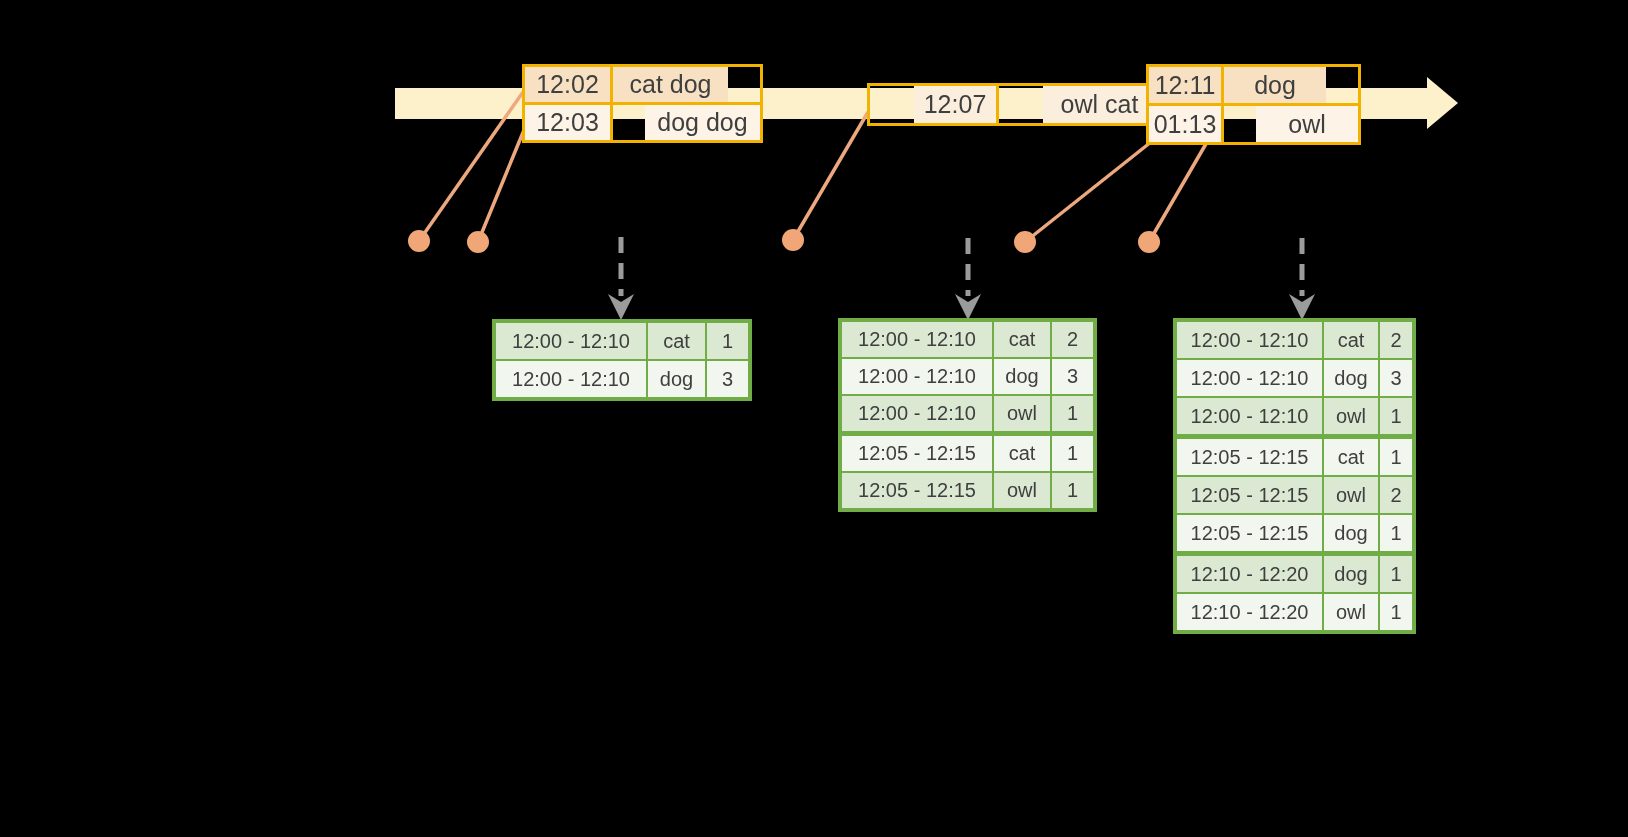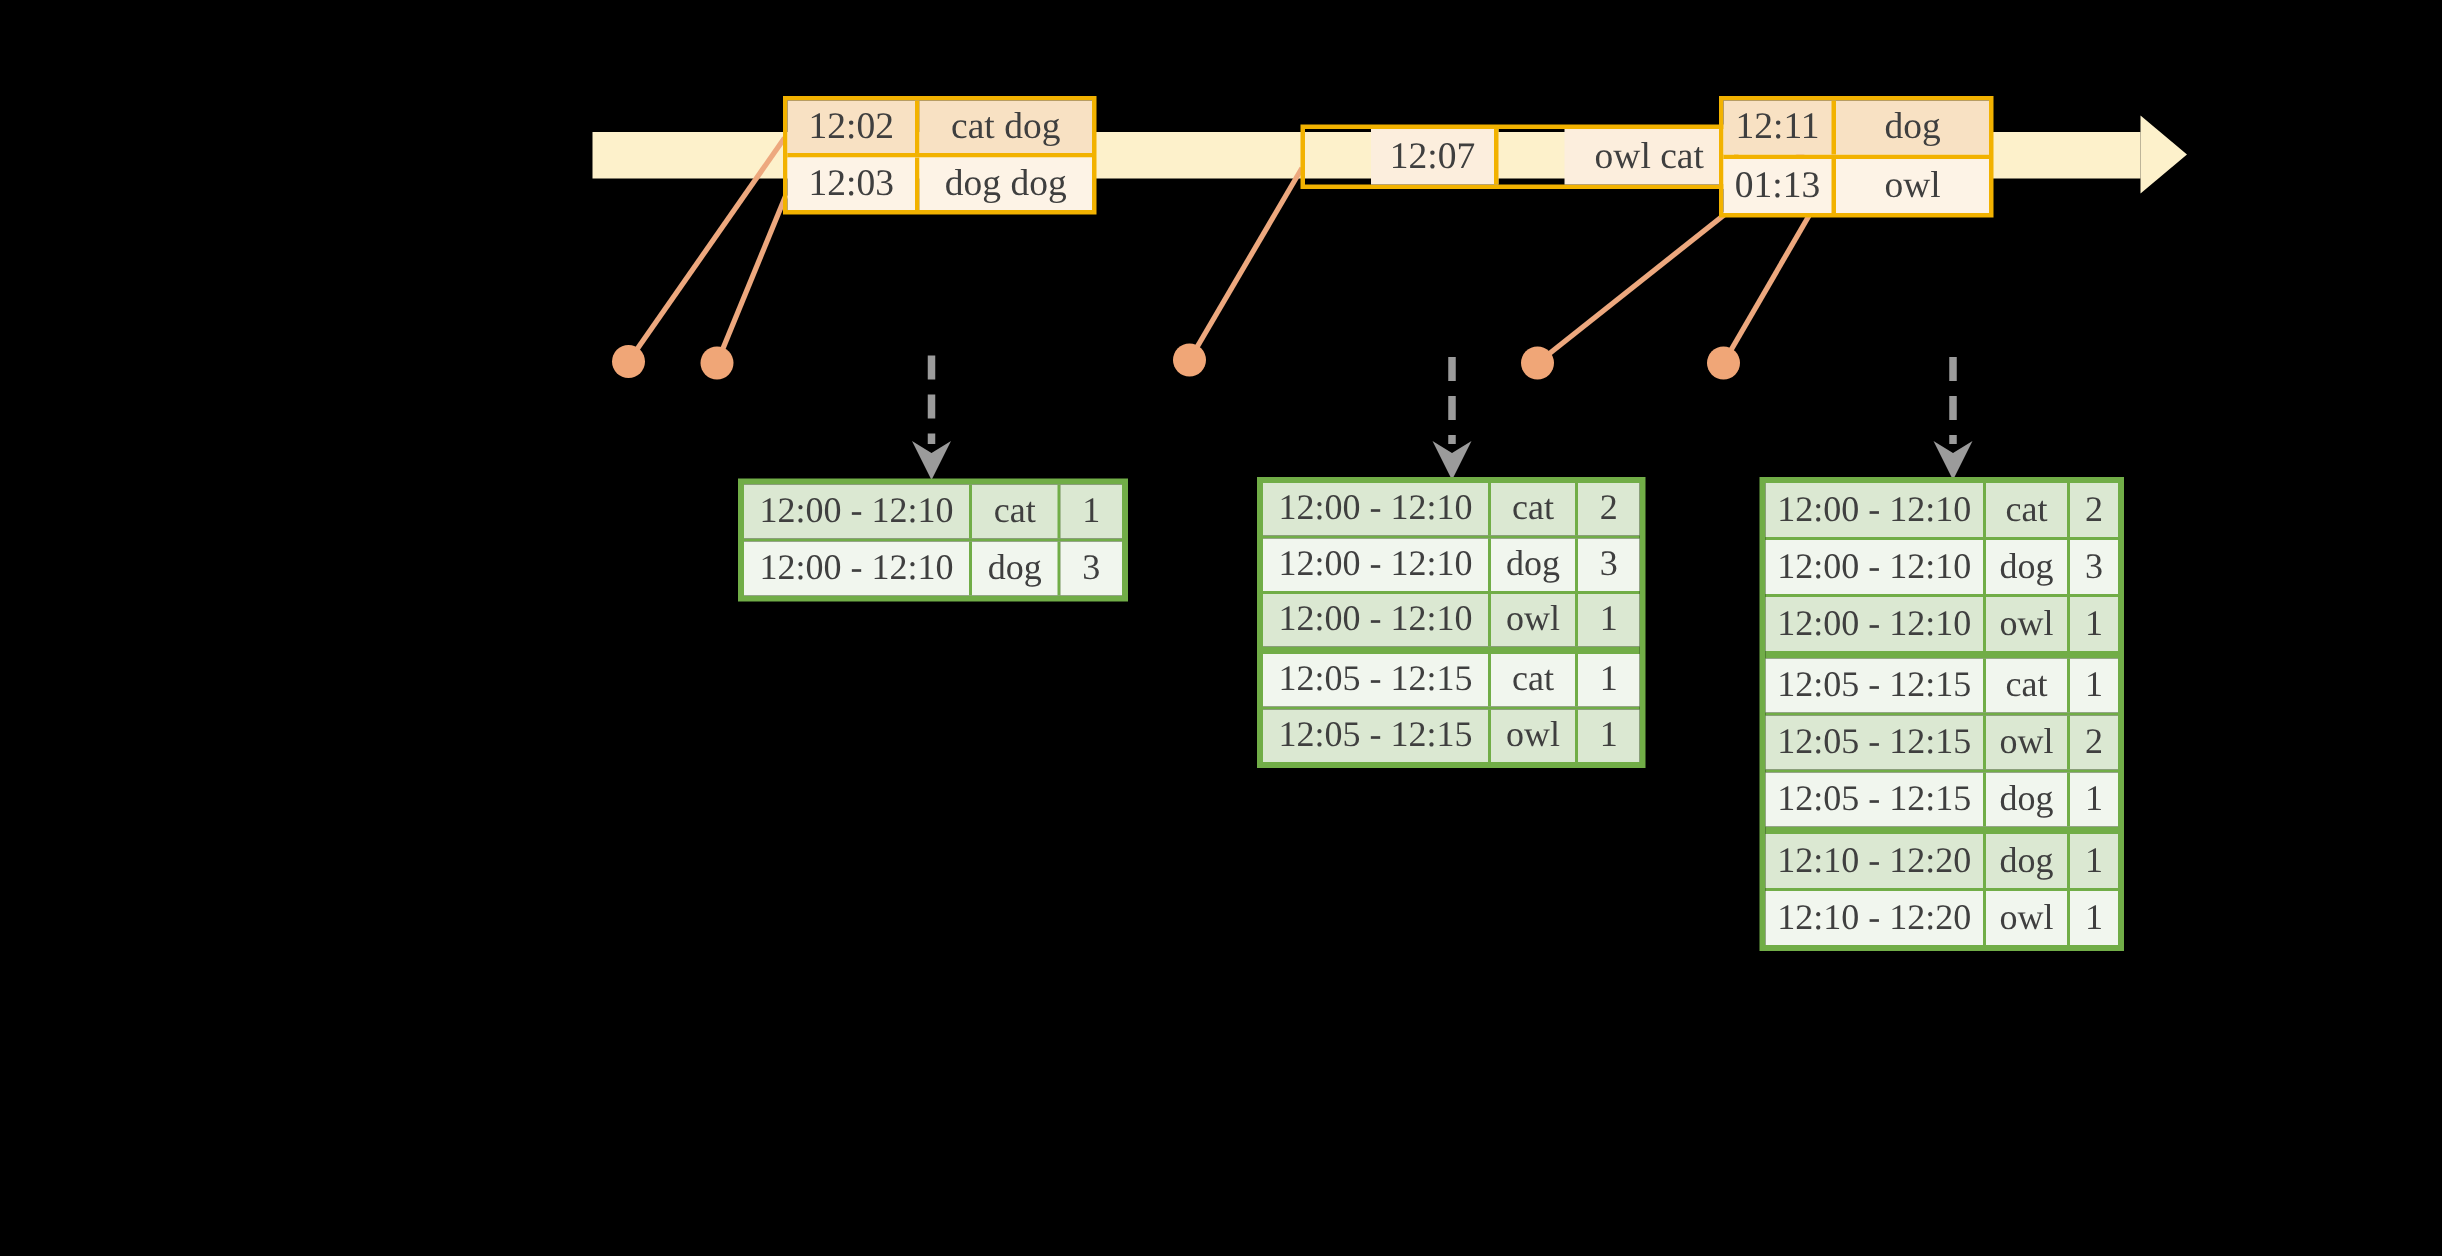--- a/index.html
+++ b/index.html
@@ -1,19 +1,19 @@
 <!DOCTYPE html>
 <html><head>
 <meta charset="utf-8">
 <style>
   html,body { margin:0; padding:0; background:#000; }
   .canvas {
     position:relative; width:1628px; height:837px; overflow:hidden;
     background: var(--c-bg, #000);
-    font-family:Liberation Serif, serif;
+    font-family:Liberation Sans, sans-serif;
     color: var(--c-text, #3f3f3f);
     text-align: center;
   }
   
   .timeline-bar {
     position:absolute; left:395px; top:88px; width:1032px; height:31px;
     background: var(--c-timeline, #fdf1cb);
   }
   .timeline-head {
     position:absolute; left:1427px; top:77px; width:0; height:0;
@@ -21,21 +21,21 @@
     border-left:31px solid var(--c-timeline, #fdf1cb);
   }
   
   .overlay { position:absolute; left:0; top:0; pointer-events:none; }
   
   .etable {
     position:absolute;
     border:3px solid var(--c-event-border, #f2b200);
   }
   .etable .erow { display:flex; height:var(--rh, 36px); }
-  .etable .erow + .erow { border-top:3px solid var(--c-event-border, #f2b200); }
+  .etable .erow + .erow { border-top:3px solid var(--c-event-border, #f2b200);gap:32px; }
   .etable .cell {
     display:flex; align-items:center; justify-content:center;
     font-size:25px;
   }
   .etable .c-time { width:var(--tw, 85px); border-right:3px solid var(--c-event-border, #f2b200); }
   .etable .c-words { width:var(--ww, 115px); }
   .etable .e0 { background: var(--c-event-row-dark, #f8e1c3); }
   .etable .e1 { background: var(--c-event-row-light, #fdf3e6); }
   .etable.single .e0 { background: var(--c-event-row-single, #fceedd); margin-left: 44px; }
   
@@ -46,21 +46,21 @@
   
   .rtable {
     position:absolute;
     border:4px solid var(--c-result-border, #71ad47);
   }
   .rtable .rrow { display:flex; height:var(--rh, 36px); }
   .rtable .rrow + .rrow { border-top:2px solid var(--c-result-border, #71ad47); }
   .rtable .rrow.group-break { border-top:5px solid var(--c-result-border, #71ad47); }
   .rtable .cell {
     display:flex; align-items:center; justify-content:center;
-    font-size:24px;
+    font-size:20px;
   }
   .rtable .r-window { width:var(--w1, 150px); border-right:2px solid var(--c-result-border, #71ad47); }
   .rtable .r-word   { width:var(--w2, 56px);  border-right:2px solid var(--c-result-border, #71ad47); }
   .rtable .r-count  { width:var(--w3, 41px); }
   .rtable .g0 { background: var(--c-result-row-green, #dbe8d2); }
   .rtable .g1 { background: var(--c-result-row-light, #f1f6ee); }
 </style>
 </head>
 <body>
 

